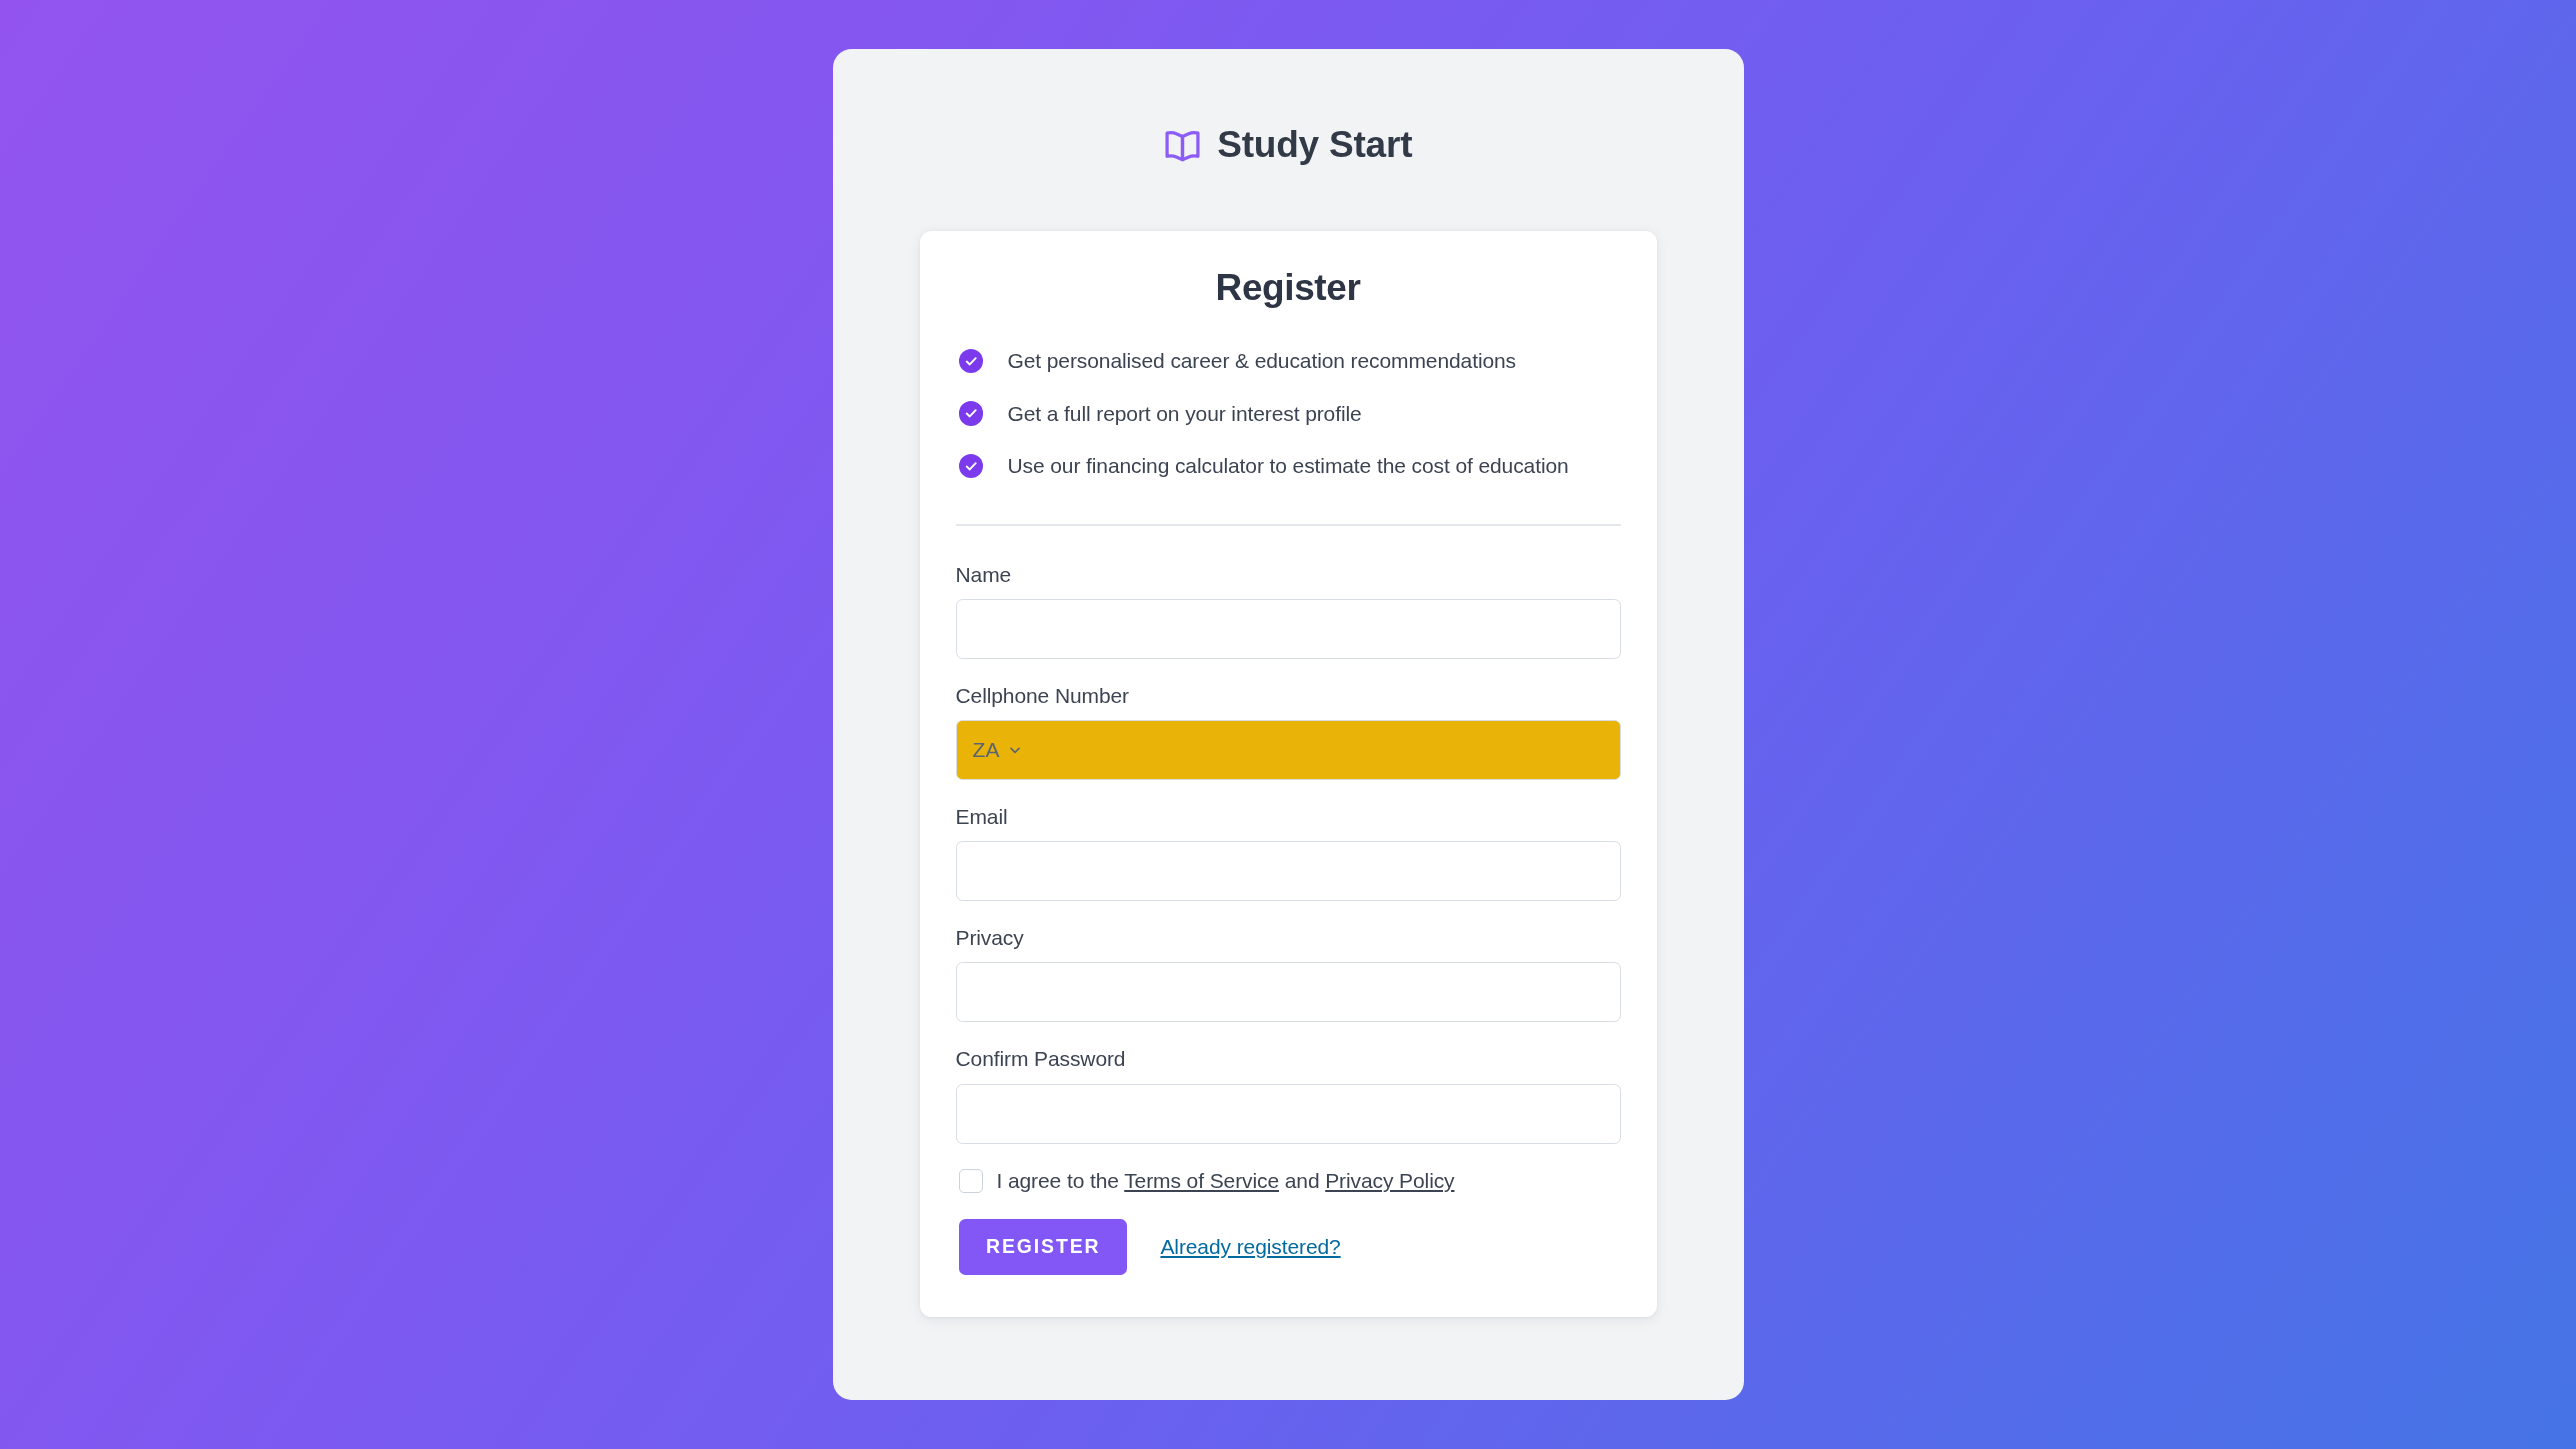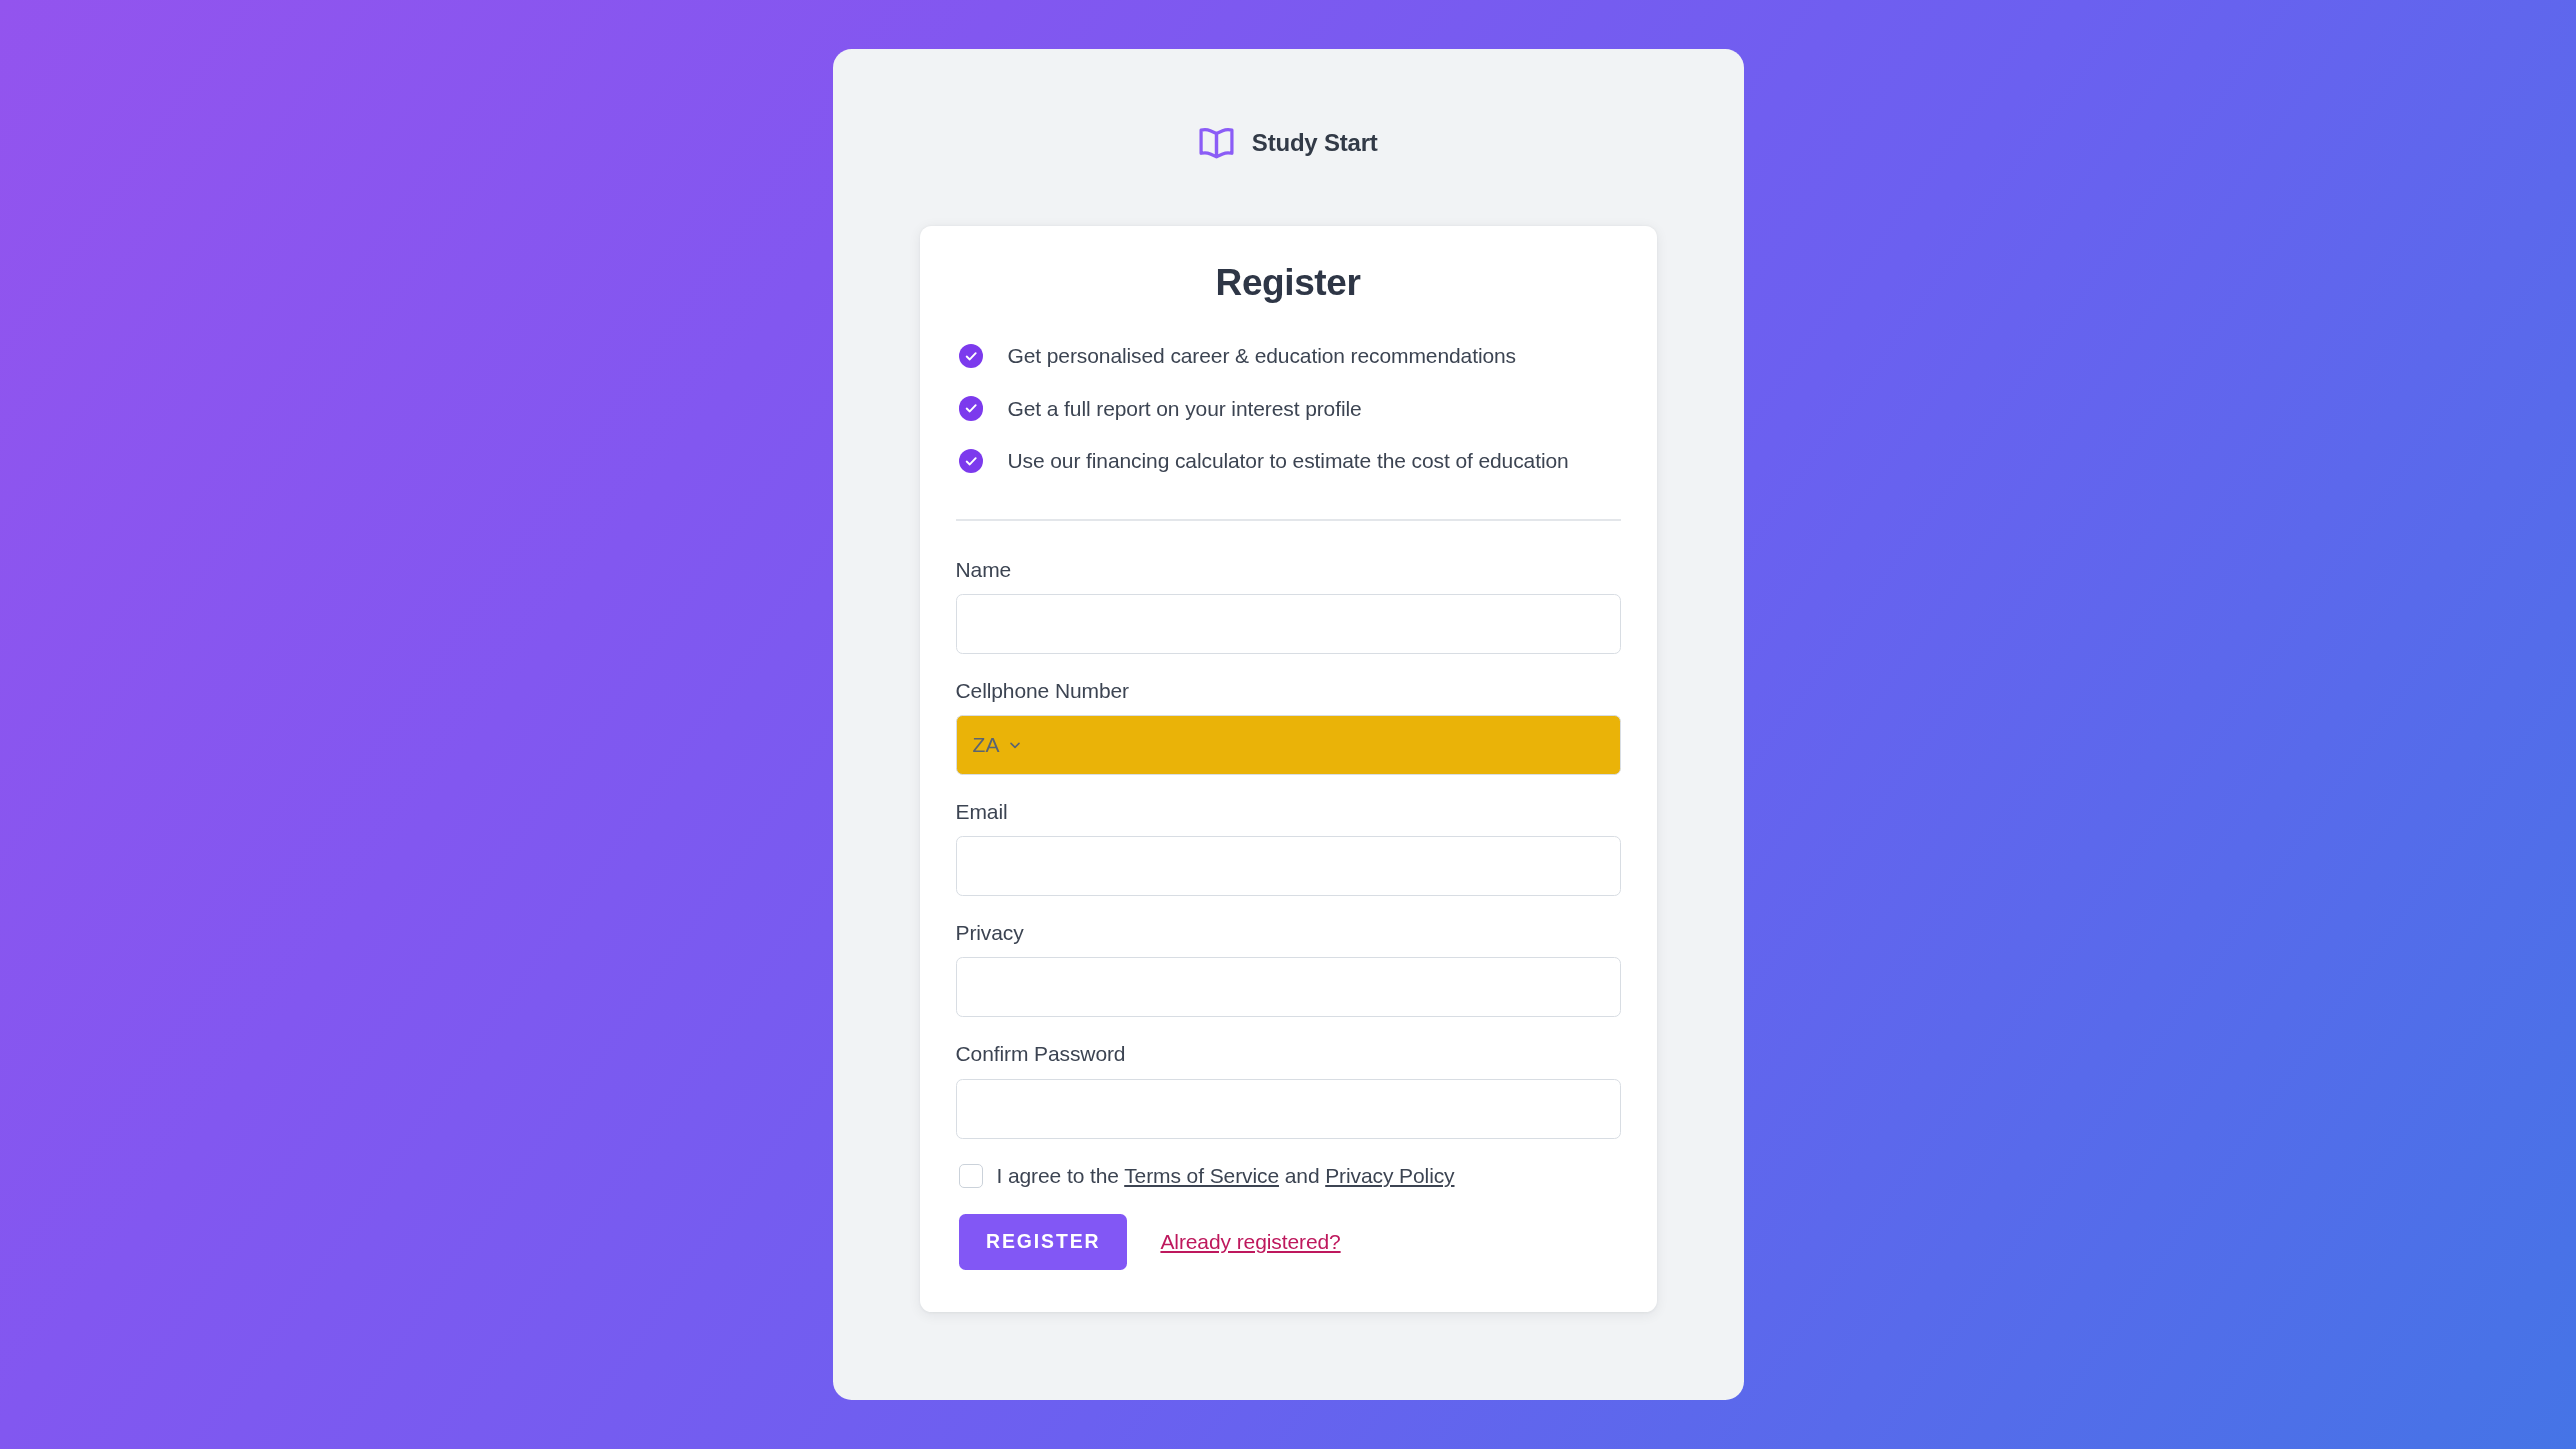--- a/index.html
+++ b/index.html
@@ -32,21 +32,21 @@
 
   
   .brand {
     display: flex;
     align-items: center;
     gap: 16.5px;
     margin-bottom: 65px;
   }
   .brand-icon { width: 37px; height: 37px; display: block; }
   .brand-name {
-    font-size: 24px;
+    font-size: 37px;
     font-weight: bold;
     color: #323A47;
     letter-spacing: -0.2px;
   }
 
   
   .card {
     width: 737px;
     background: #FFFFFF;
     border-radius: 11.5px;
@@ -176,21 +176,21 @@
     height: 56px;
     padding: 0 27px;
     font-family: "Liberation Sans", sans-serif;
     font-size: 19.4px;
     font-weight: bold;
     letter-spacing: 1.9px;
     cursor: pointer;
   }
   .already-link {
     font-size: 21px;
-    color: #be185d;
+    color: #0369a1;
     text-decoration: underline;
     cursor: pointer;
     letter-spacing: -0.1px;
   }
 </style>
 </head>
 <body>
 
 <div class="outer-panel">
 

